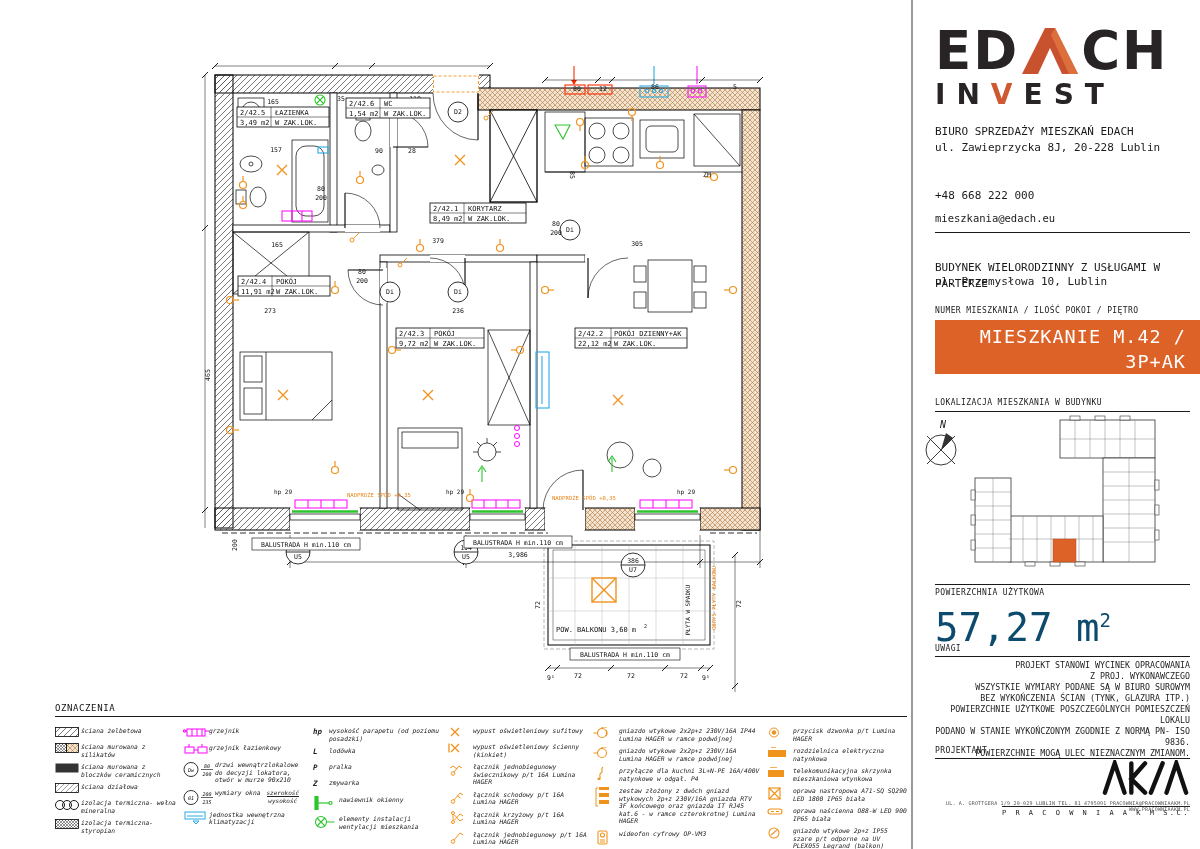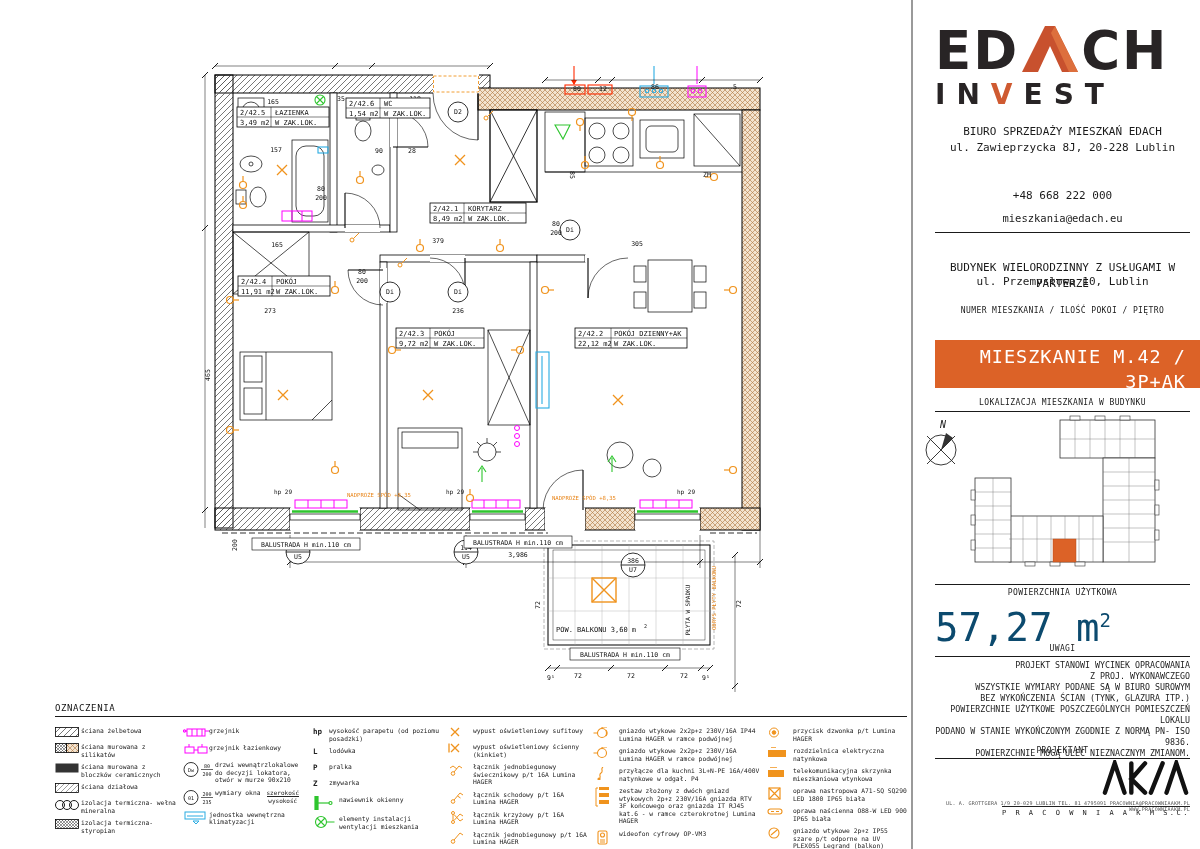--- a/index.html
+++ b/index.html
@@ -2,51 +2,51 @@
 <html><head>
 <meta charset="utf-8">
 <style>
   html,body{margin:0;padding:0;background:#e8e8e8;}
   .page{position:relative;width:1200px;height:849px;background:#ffffff;overflow:hidden;
         font-family:"DejaVu Sans Mono", monospace;color:#1a1a1a;}
   .divider{position:absolute;left:911px;top:0;width:2px;height:849px;background:#9a9a9a;}
 
   
   .sidebar{position:absolute;left:913px;top:0;width:287px;height:849px;background:#fff;}
-  .s-text{position:absolute;left:22px;right:10px;text-align:center;}
+  .s-text{position:absolute;left:22px;right:10px;text-align:left;}
   .s-rule{position:absolute;left:22px;right:10px;border-top:1.4px solid #1a1a1a;height:0;}
   .s-h{font-size:8px;letter-spacing:.4px;}
   .addr{font-size:11px;line-height:16px;}
   .logo{position:absolute;left:22px;top:26px;right:10px;}
-  .logo-row1{display:flex;align-items:flex-start;}
+  .logo-row1{display:flex;align-items:center;}
   .logo-row1 span{font-family:"DejaVu Sans",sans-serif;font-weight:bold;font-size:53px;line-height:50px;
                   letter-spacing:2px;color:#282425;}
   .logo-roof{margin:0 3px;}
   .logo-row2{margin-top:4px;font-family:"DejaVu Sans",sans-serif;font-weight:bold;font-size:28px;
              letter-spacing:11px;color:#282425;line-height:30px;}
   .logo-v{color:#cf5a31;}
-  .banner{position:absolute;left:22px;top:320px;width:265px;height:48px;background:#DC6227;
+  .banner{position:absolute;left:22px;top:320px;width:265px;height:54px;background:#DC6227;
           color:#fff;text-align:right;padding:4px 14px 0 0;box-sizing:border-box;
-          font-size:18.5px;line-height:25px;letter-spacing:1px;margin-top:20px;}
+          font-size:18.5px;line-height:25px;letter-spacing:1px;}
   .area-val{position:absolute;left:22px;right:10px;top:598px;
             font-size:39px;line-height:44px;color:#0c4a6e;}
   .area-val sup{font-size:19px;}
   .uwagi{position:absolute;left:12px;right:10px;top:660px;text-align:right;
          font-size:8.3px;line-height:11px;color:#222;}
   .akm{position:absolute;right:10px;top:760px;text-align:right;}
   .akm-name{display:inline-block;margin-top:3px;border-top:1px solid #222;padding-top:2px;
             font-size:7px;letter-spacing:2.5px;color:#222;}
   .akm-addr{position:absolute;left:12px;right:10px;top:800px;text-align:right;
             font-size:5px;color:#555;letter-spacing:.2px;}
 
   
   .legend{position:absolute;left:55px;top:703px;width:852px;}
   .lg-header{font-size:9px;letter-spacing:.6px;color:#111;padding-bottom:3px;
              border-bottom:1.4px solid #1a1a1a;width:100%;}
-  .lg-col{position:absolute;top:24px;}
+  .lg-col{position:absolute;top:24px;font-style:italic;}
   .lg-item{display:flex;align-items:flex-start;margin-bottom:5px;min-height:11px;}
   .lg-ico{flex:0 0 26px;display:flex;justify-content:flex-start;}
   .lg-txt{font-size:6.3px;line-height:7.5px;color:#222;}
   .lg-key{flex:0 0 16px;font-size:7.5px;font-weight:bold;color:#222;}
   .lg-frac{margin-left:6px;text-align:center;font-size:6px;line-height:7px;color:#222;}
   .lg-frac .top{border-bottom:.8px solid #222;display:block;}
 </style>
 </head>
 <body>
 

